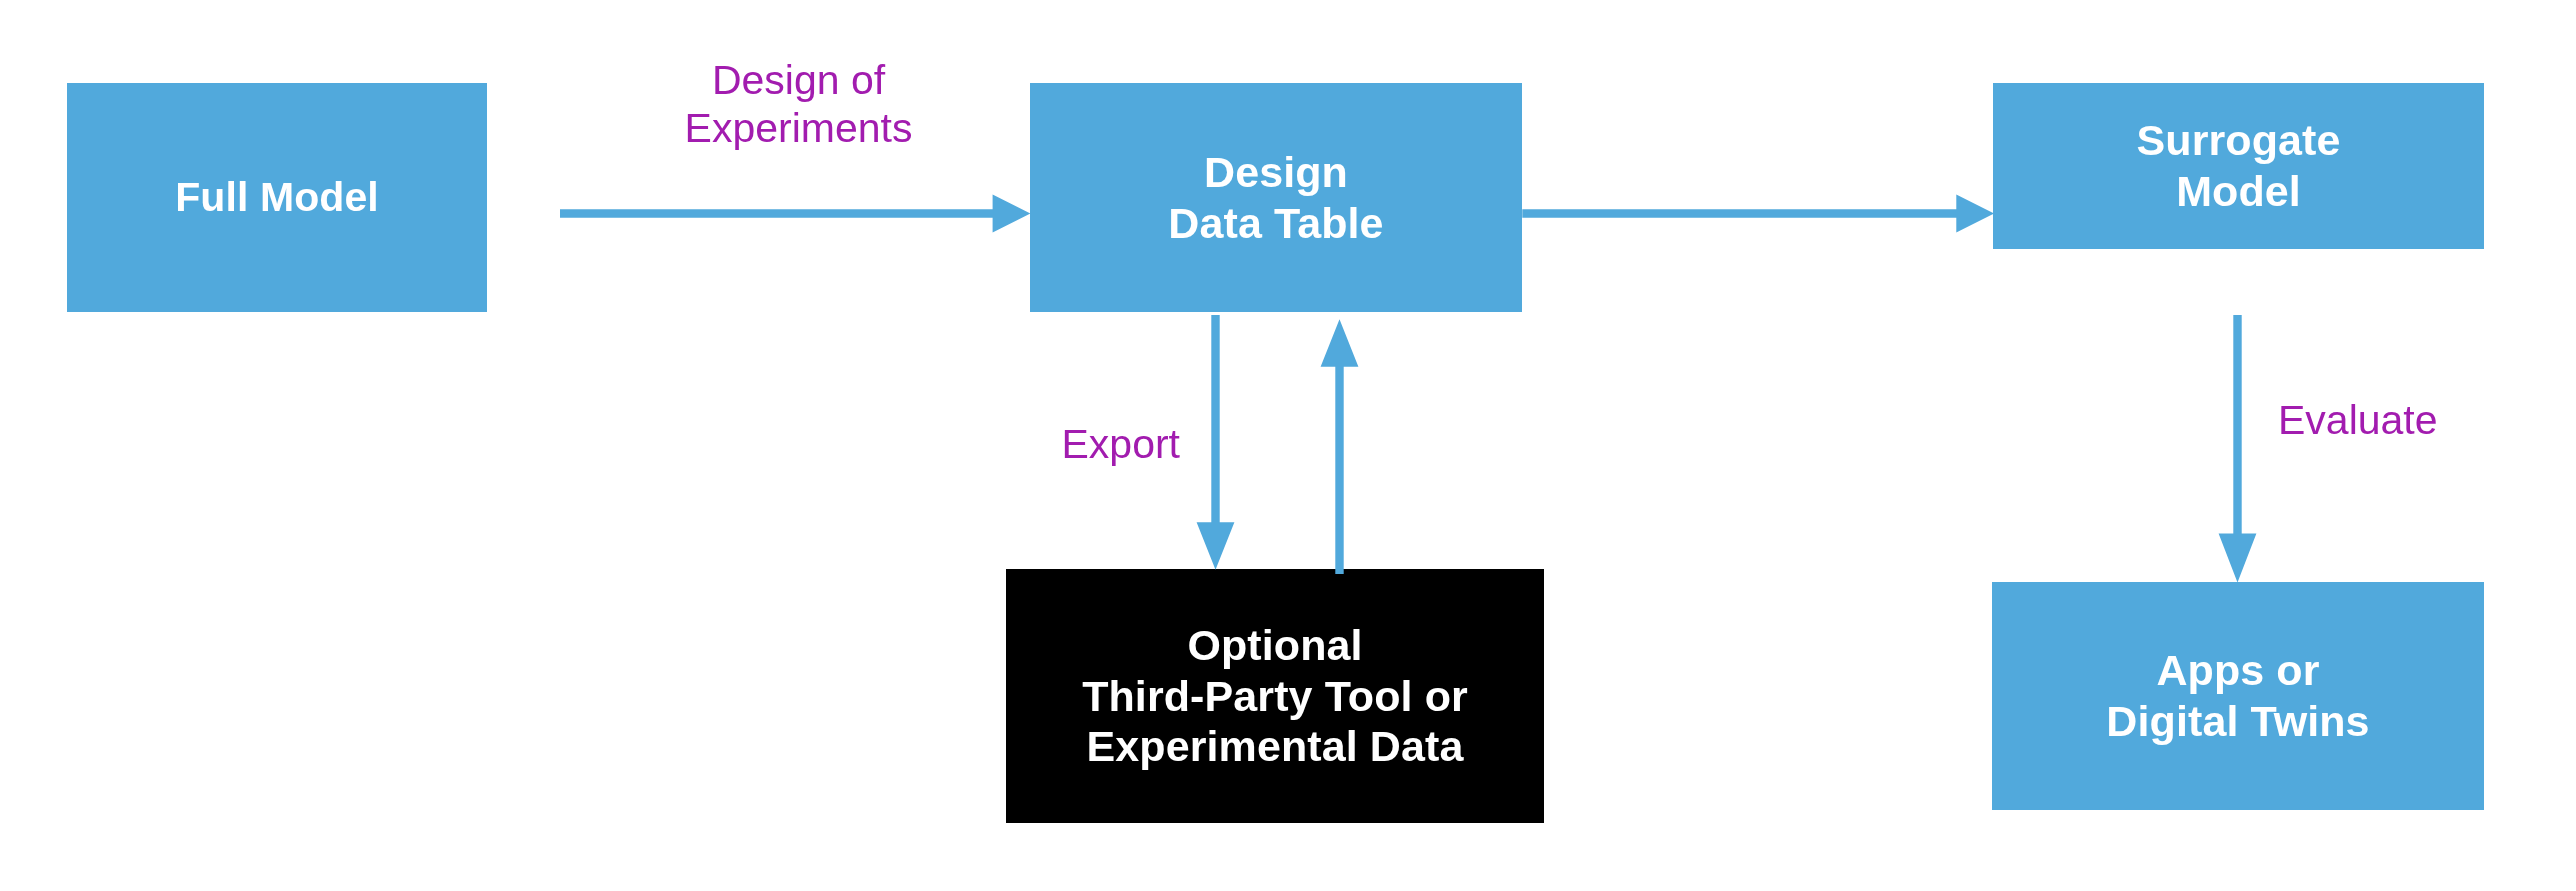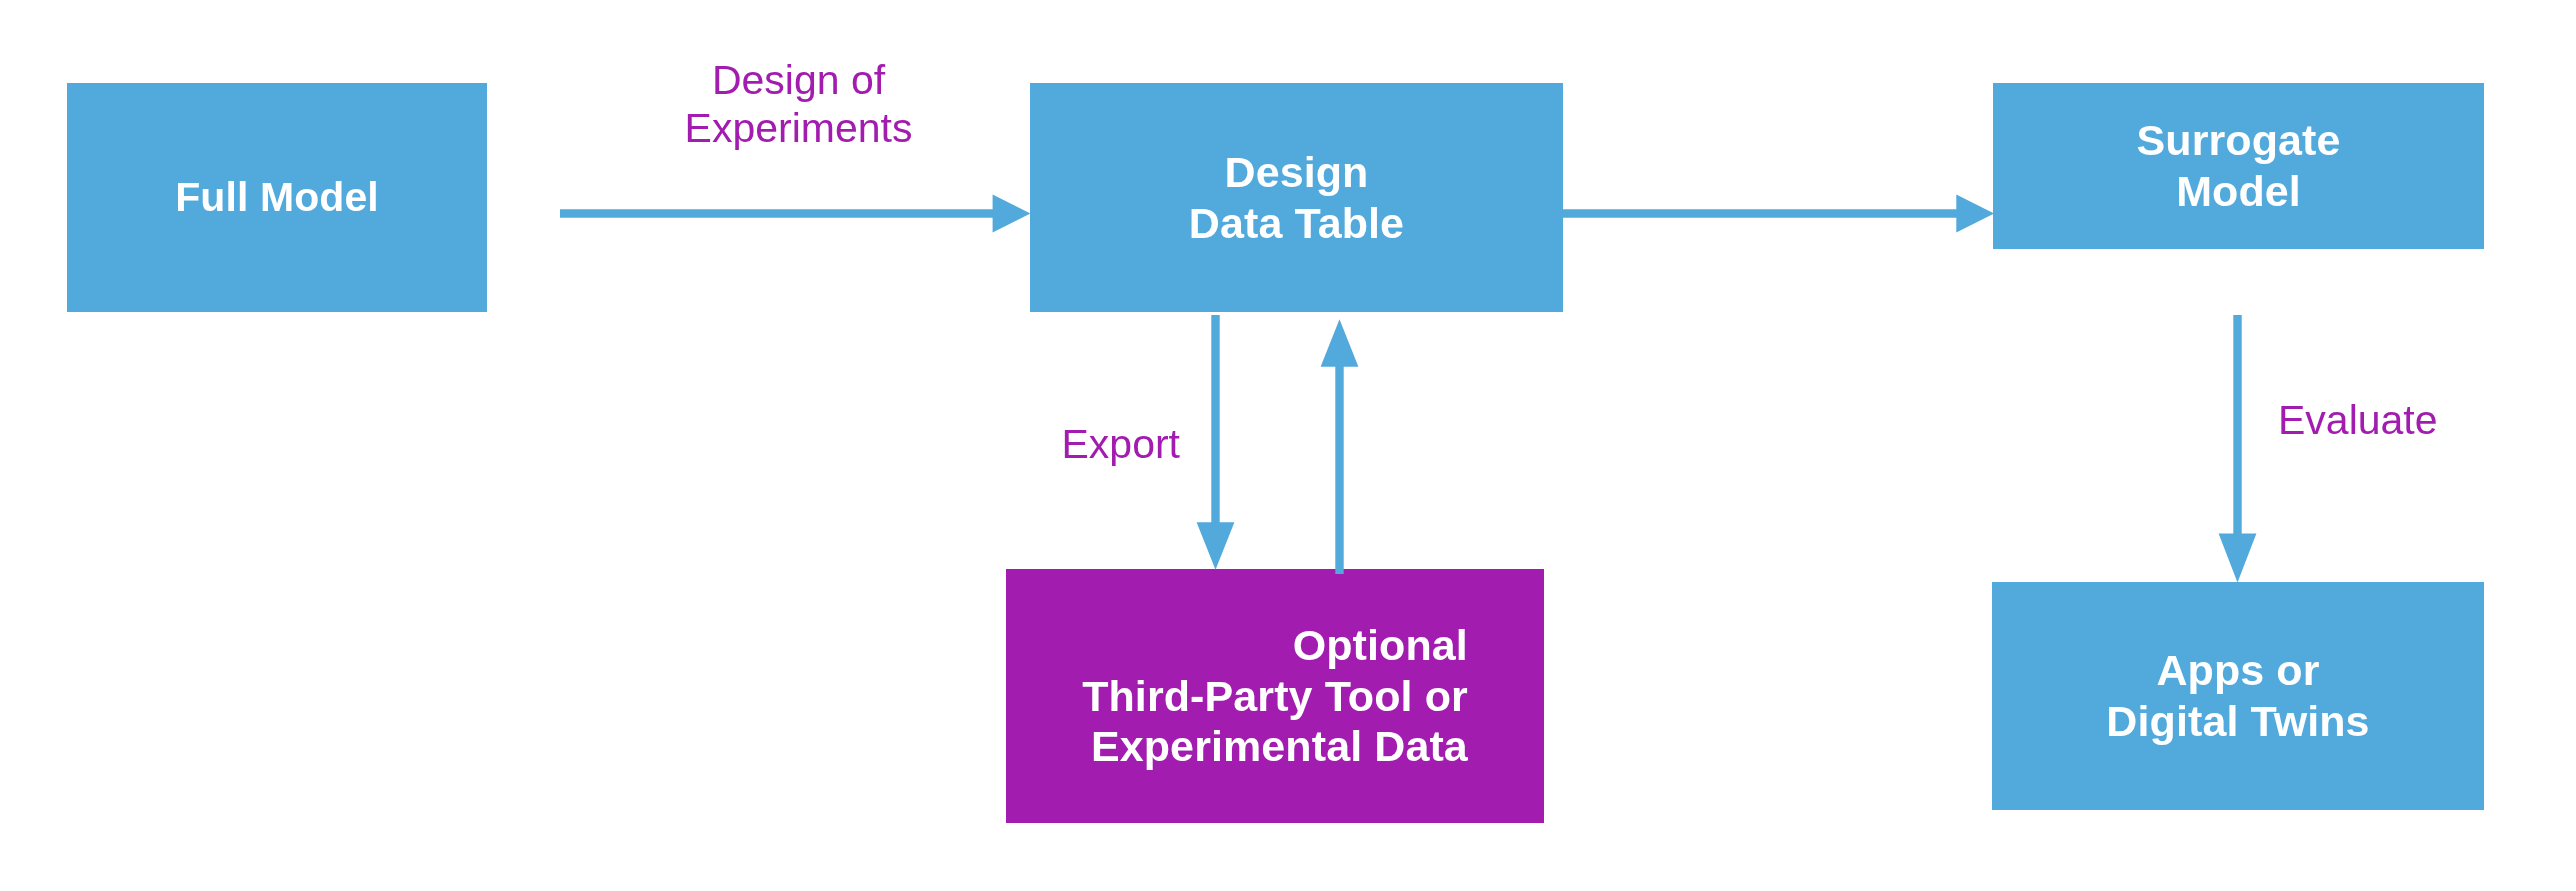--- a/index.html
+++ b/index.html
@@ -27,29 +27,29 @@
     text-align: center;
     color: #ffffff;
     font-weight: bold;
     line-height: 1.18;
     letter-spacing: 0.1px;
     box-sizing: border-box;
     padding: 2.8px 7px;
     white-space: pre-line;
   }
   .node-primary   { background: #51A9DC; }
-  .node-secondary { background: #a21caf; text-align: right; }
+  .node-secondary { background: #000000; }
 
   
   #node-full-model {
     left: 67px;  top: 83px;  width: 420px;  height: 229px;
     font-size: 41px;
   }
   #node-design-data-table {
-    left: 1030px; top: 83px; width: 533px; height: 229px;
+    left: 1030px; top: 83px; width: 492px; height: 229px;
     font-size: 43px;
   }
   #node-surrogate-model {
     left: 1993px; top: 83px; width: 491px; height: 166px;
     font-size: 43px;
   }
   #node-third-party {
     left: 1006px; top: 569px; width: 538px; height: 254px;
     font-size: 43px;
   }

